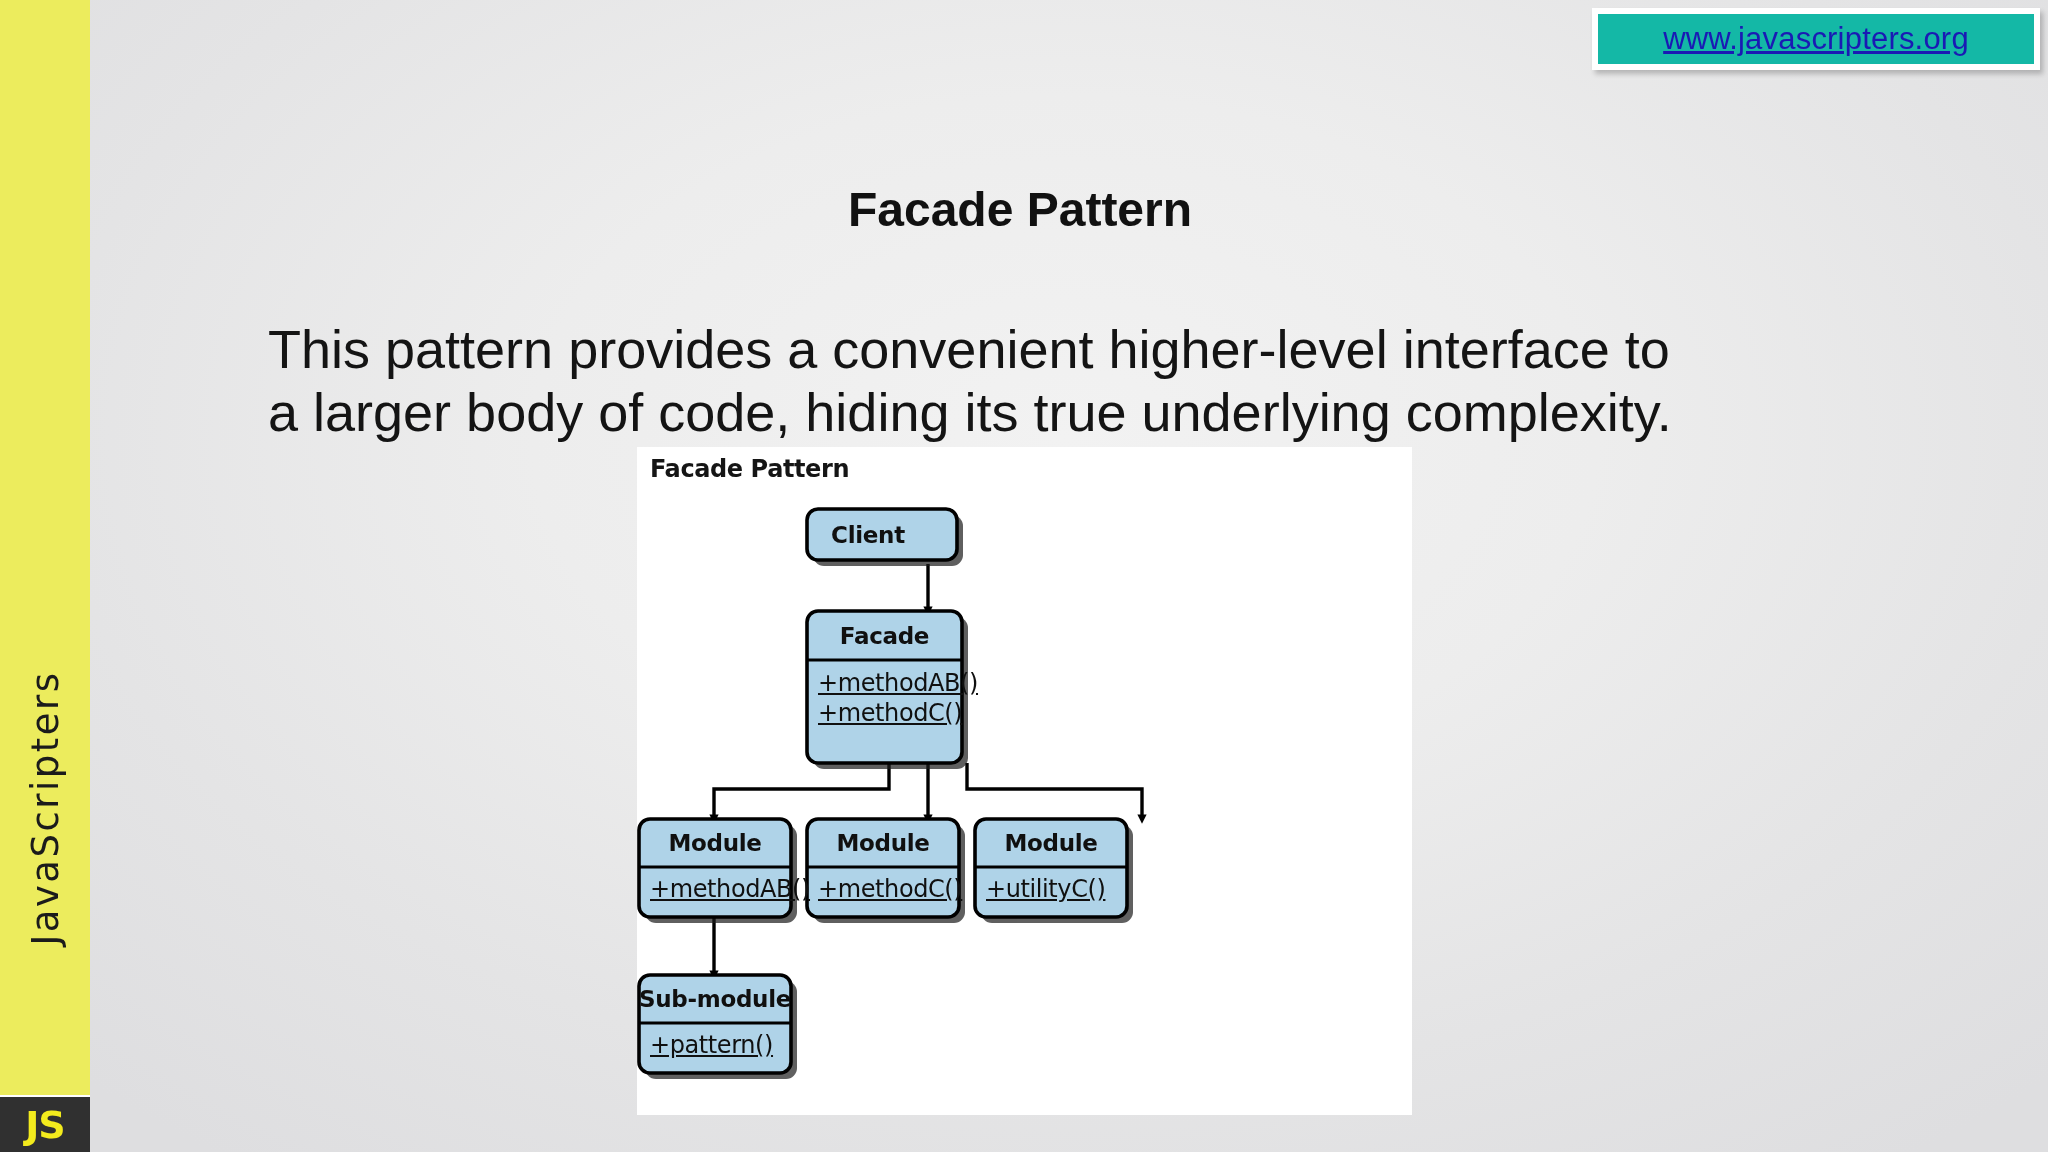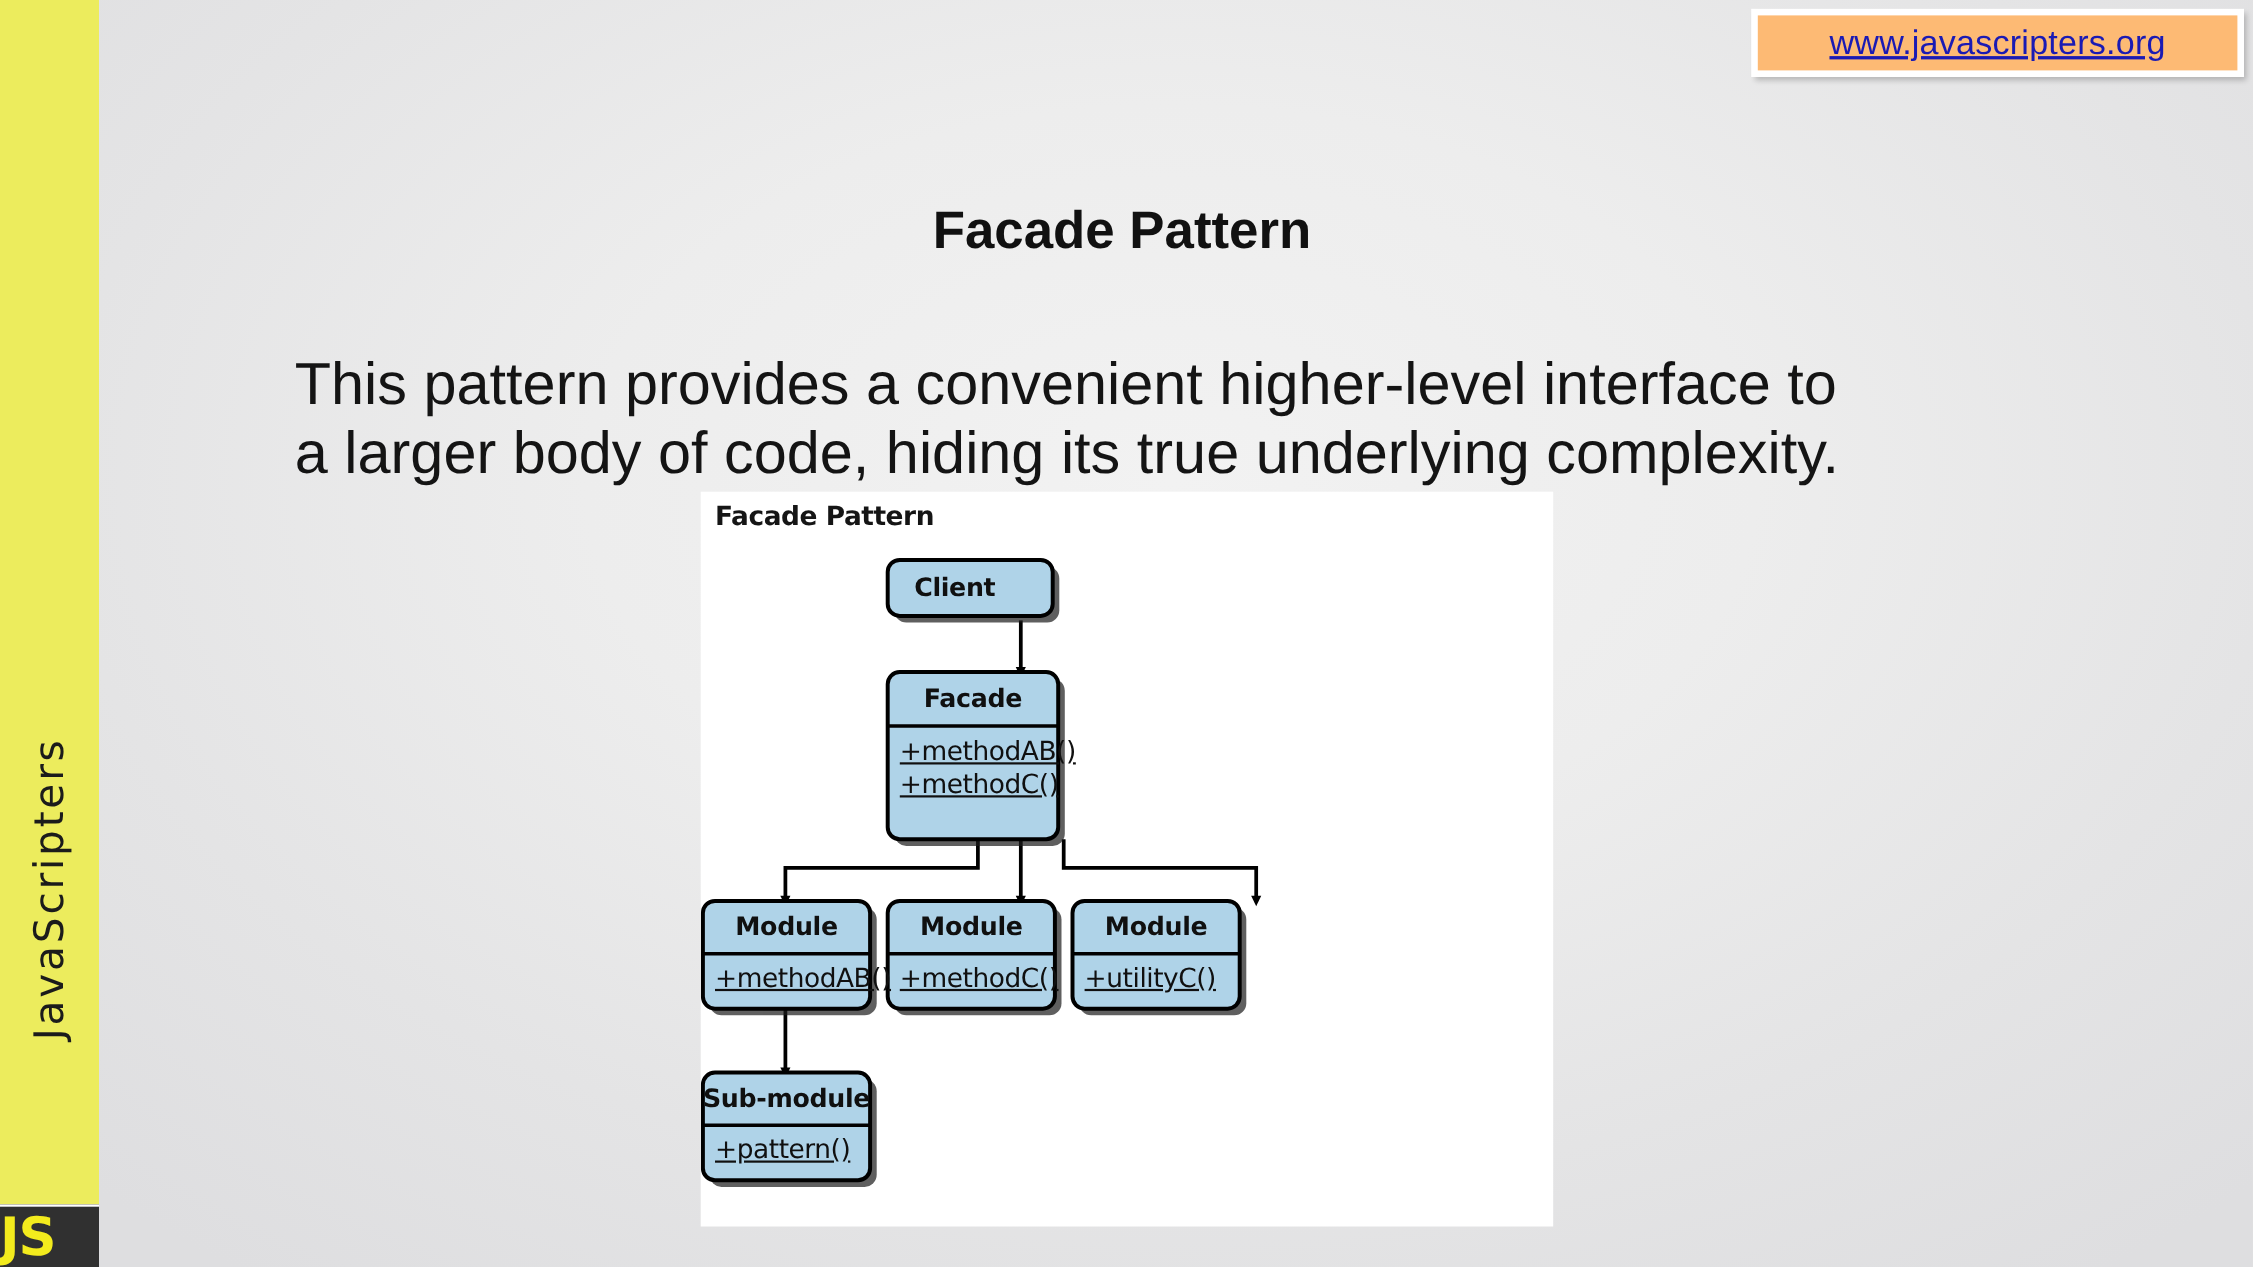--- a/index.html
+++ b/index.html
@@ -55,44 +55,44 @@
     background: #303030;
     border-top: 2px solid #ffffff;
     box-sizing: border-box;
   }
   #sidebar-logo-text {
     position: absolute;
     left: 0;
     right: 0;
     top: 50%;
     transform: translateY(-50%);
-    text-align: left;
-    font-family: "DejaVu Sans", sans-serif;
-    font-weight: bold;
-    font-size: 48px;
+    text-align: center;
+    font-family: "DejaVu Sans", sans-serif;
+    font-weight: bold;
+    font-size: 38px;
     color: #f3eb1d;
     letter-spacing: -1px;
   }
 
   
   #link-banner-frame {
     position: absolute;
     left: 1592px;
     top: 8px;
     width: 448px;
     height: 62px;
     background: #ffffff;
     box-shadow: 3px 4px 5px rgba(0,0,0,0.22);
     box-sizing: border-box;
     padding: 6px;
   }
   #link-banner {
     width: 100%;
     height: 100%;
-    background: #fdba74;
+    background: #14b8a6;
     display: flex;
     align-items: center;
     justify-content: center;
   }
   #link-banner-text {
     color: #1a1ab4;
     text-decoration: underline;
     font-family: "Liberation Sans", sans-serif;
     font-size: 31px;
     letter-spacing: 0.2px;

